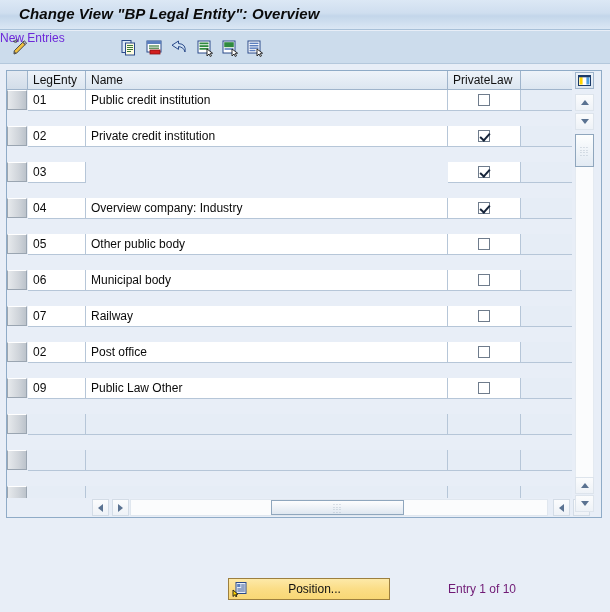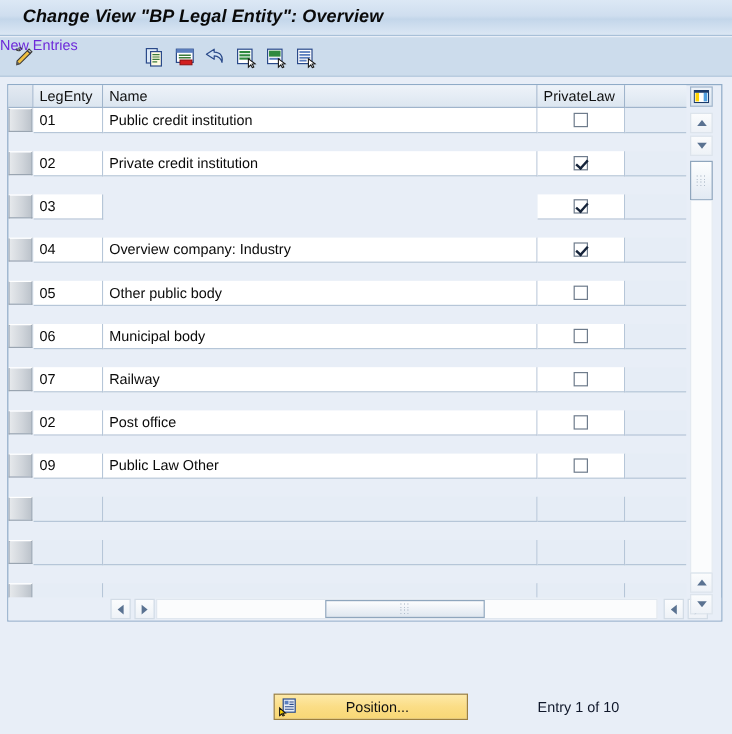--- a/index.html
+++ b/index.html
@@ -331,21 +331,21 @@
     flex: 1;
     text-align: center;
     font-size: 12px;
     color: #111;
     padding-right: 8px;
   }
   #entry-status {
     position: absolute;
     left: 448px; top: 582px;
     font-size: 12px;
-    color: #0f172a;
+    color: #701a75;
     white-space: nowrap;
   }
 </style>
 </head>
 <body>
 
 <div id="titlebar">
   <div class="title-text">Change View "BP Legal Entity": Overview</div>
 </div>
 

